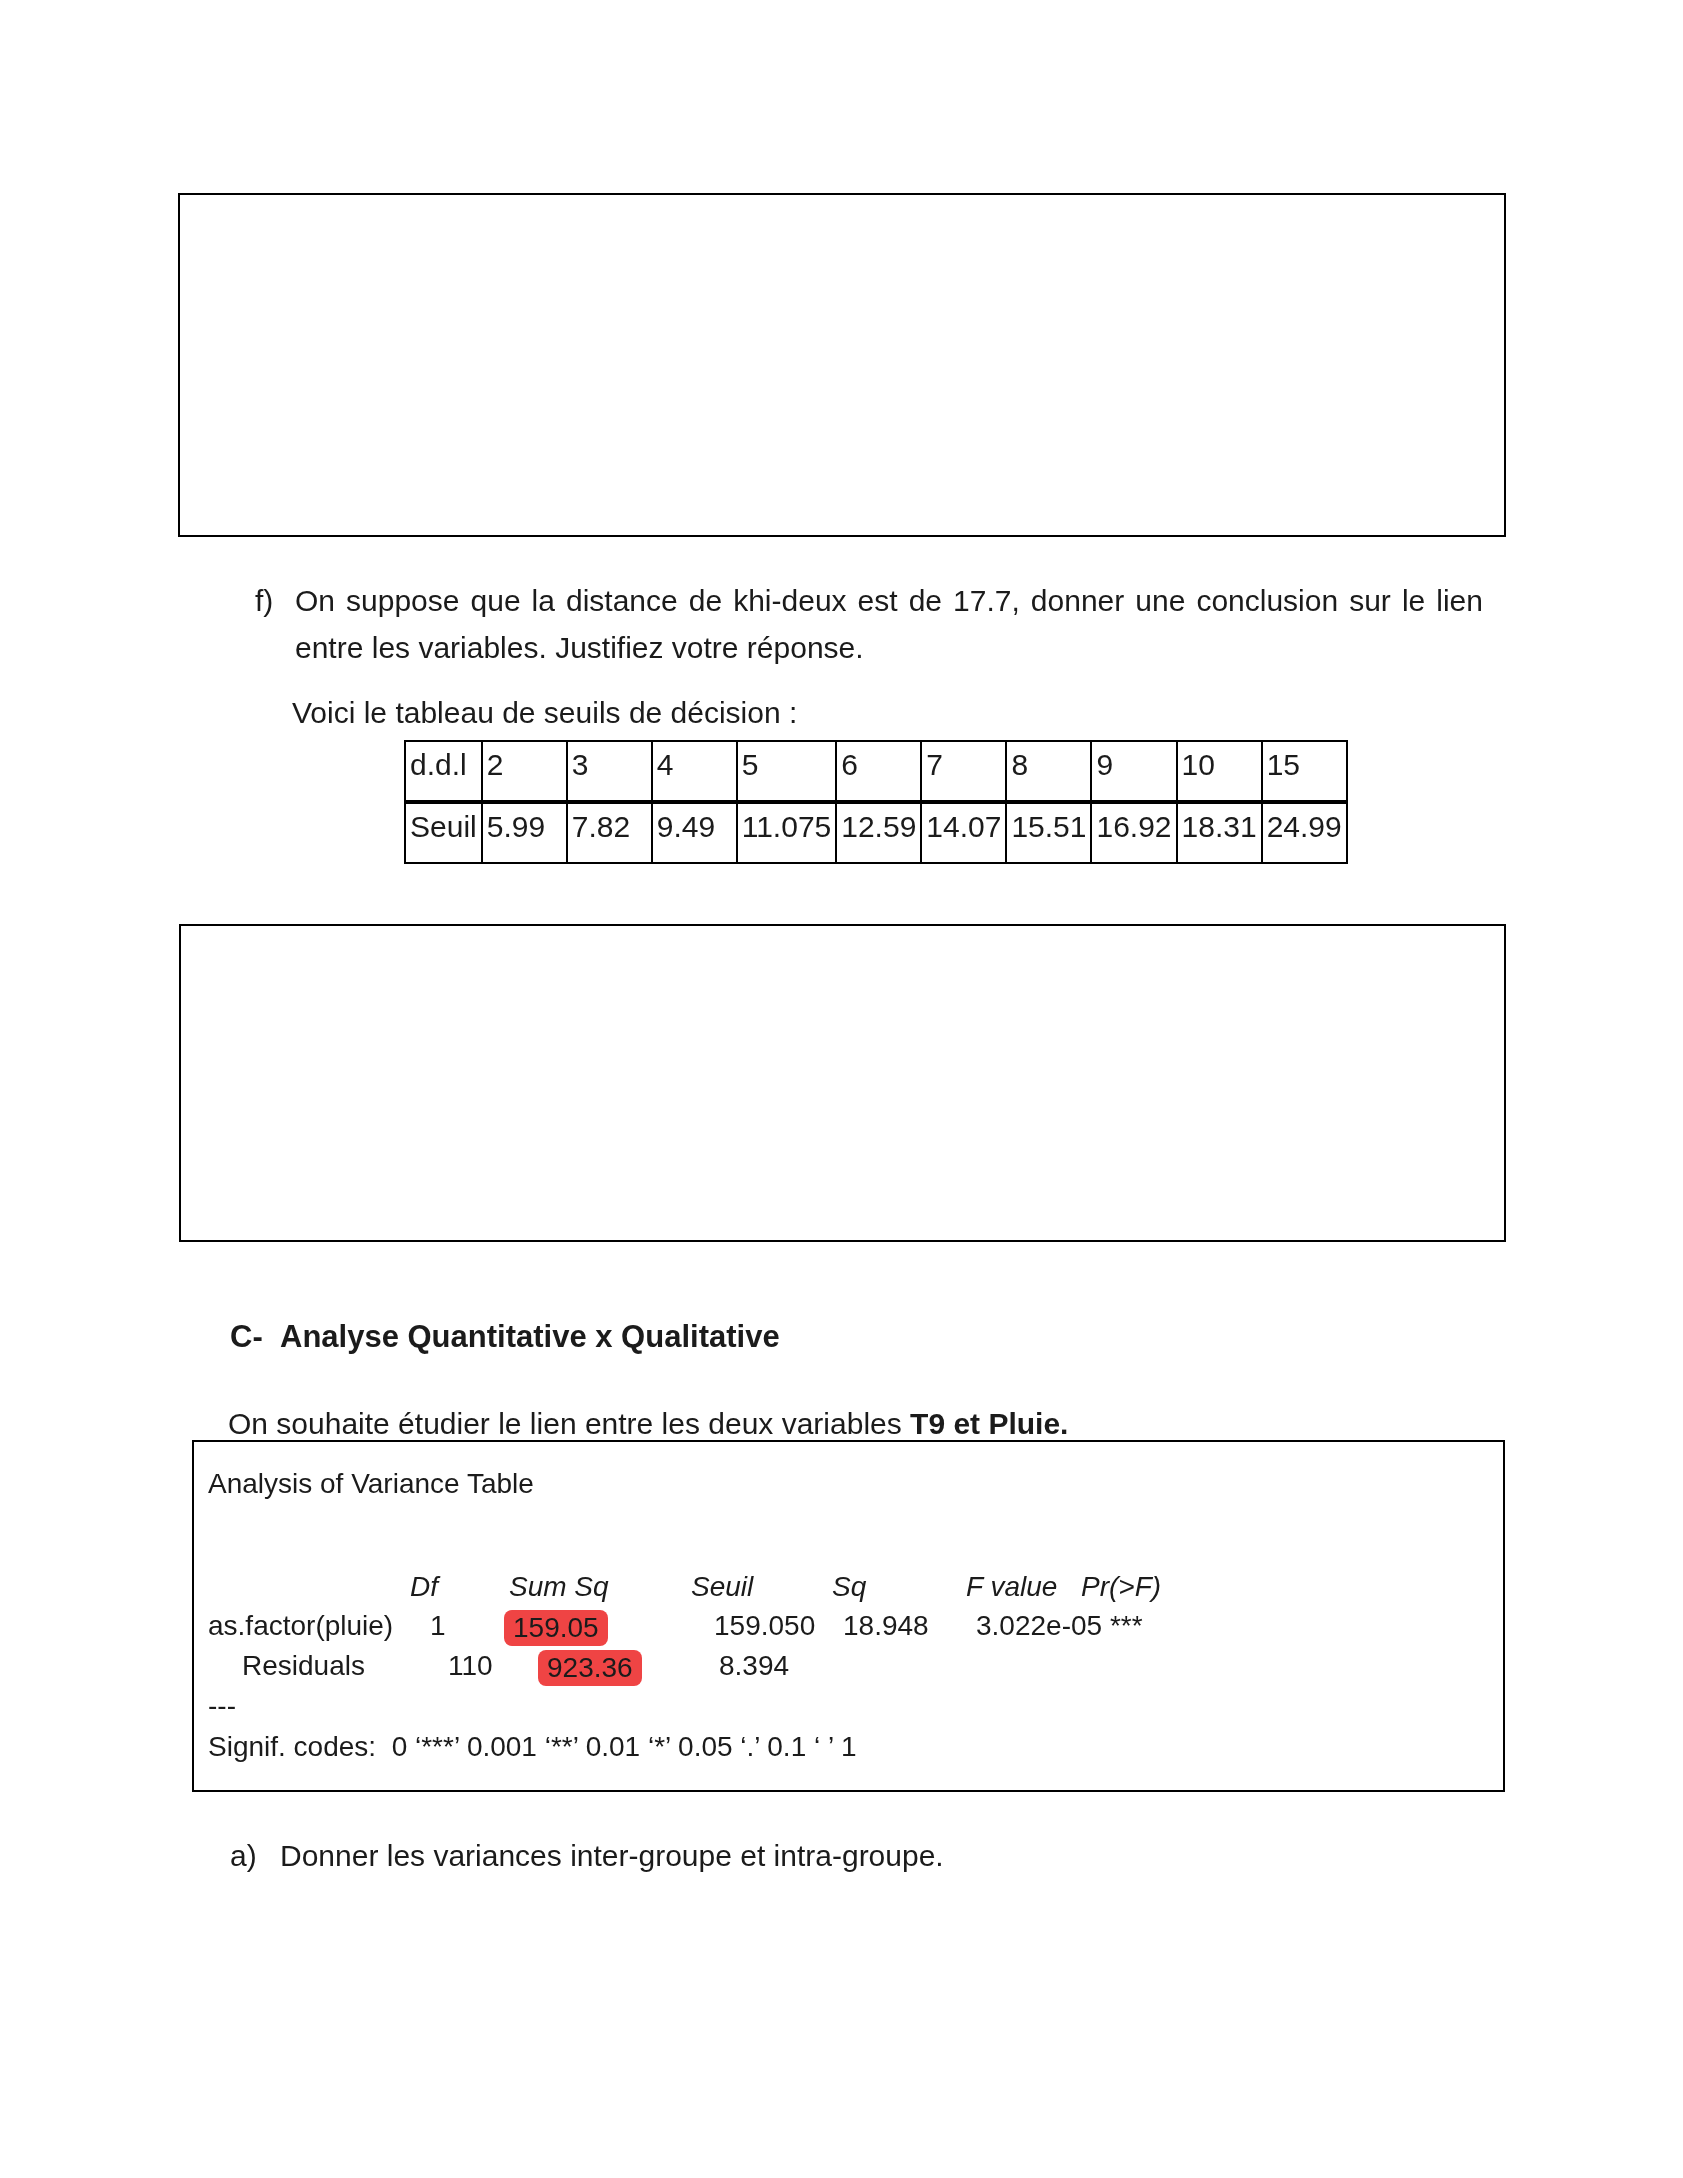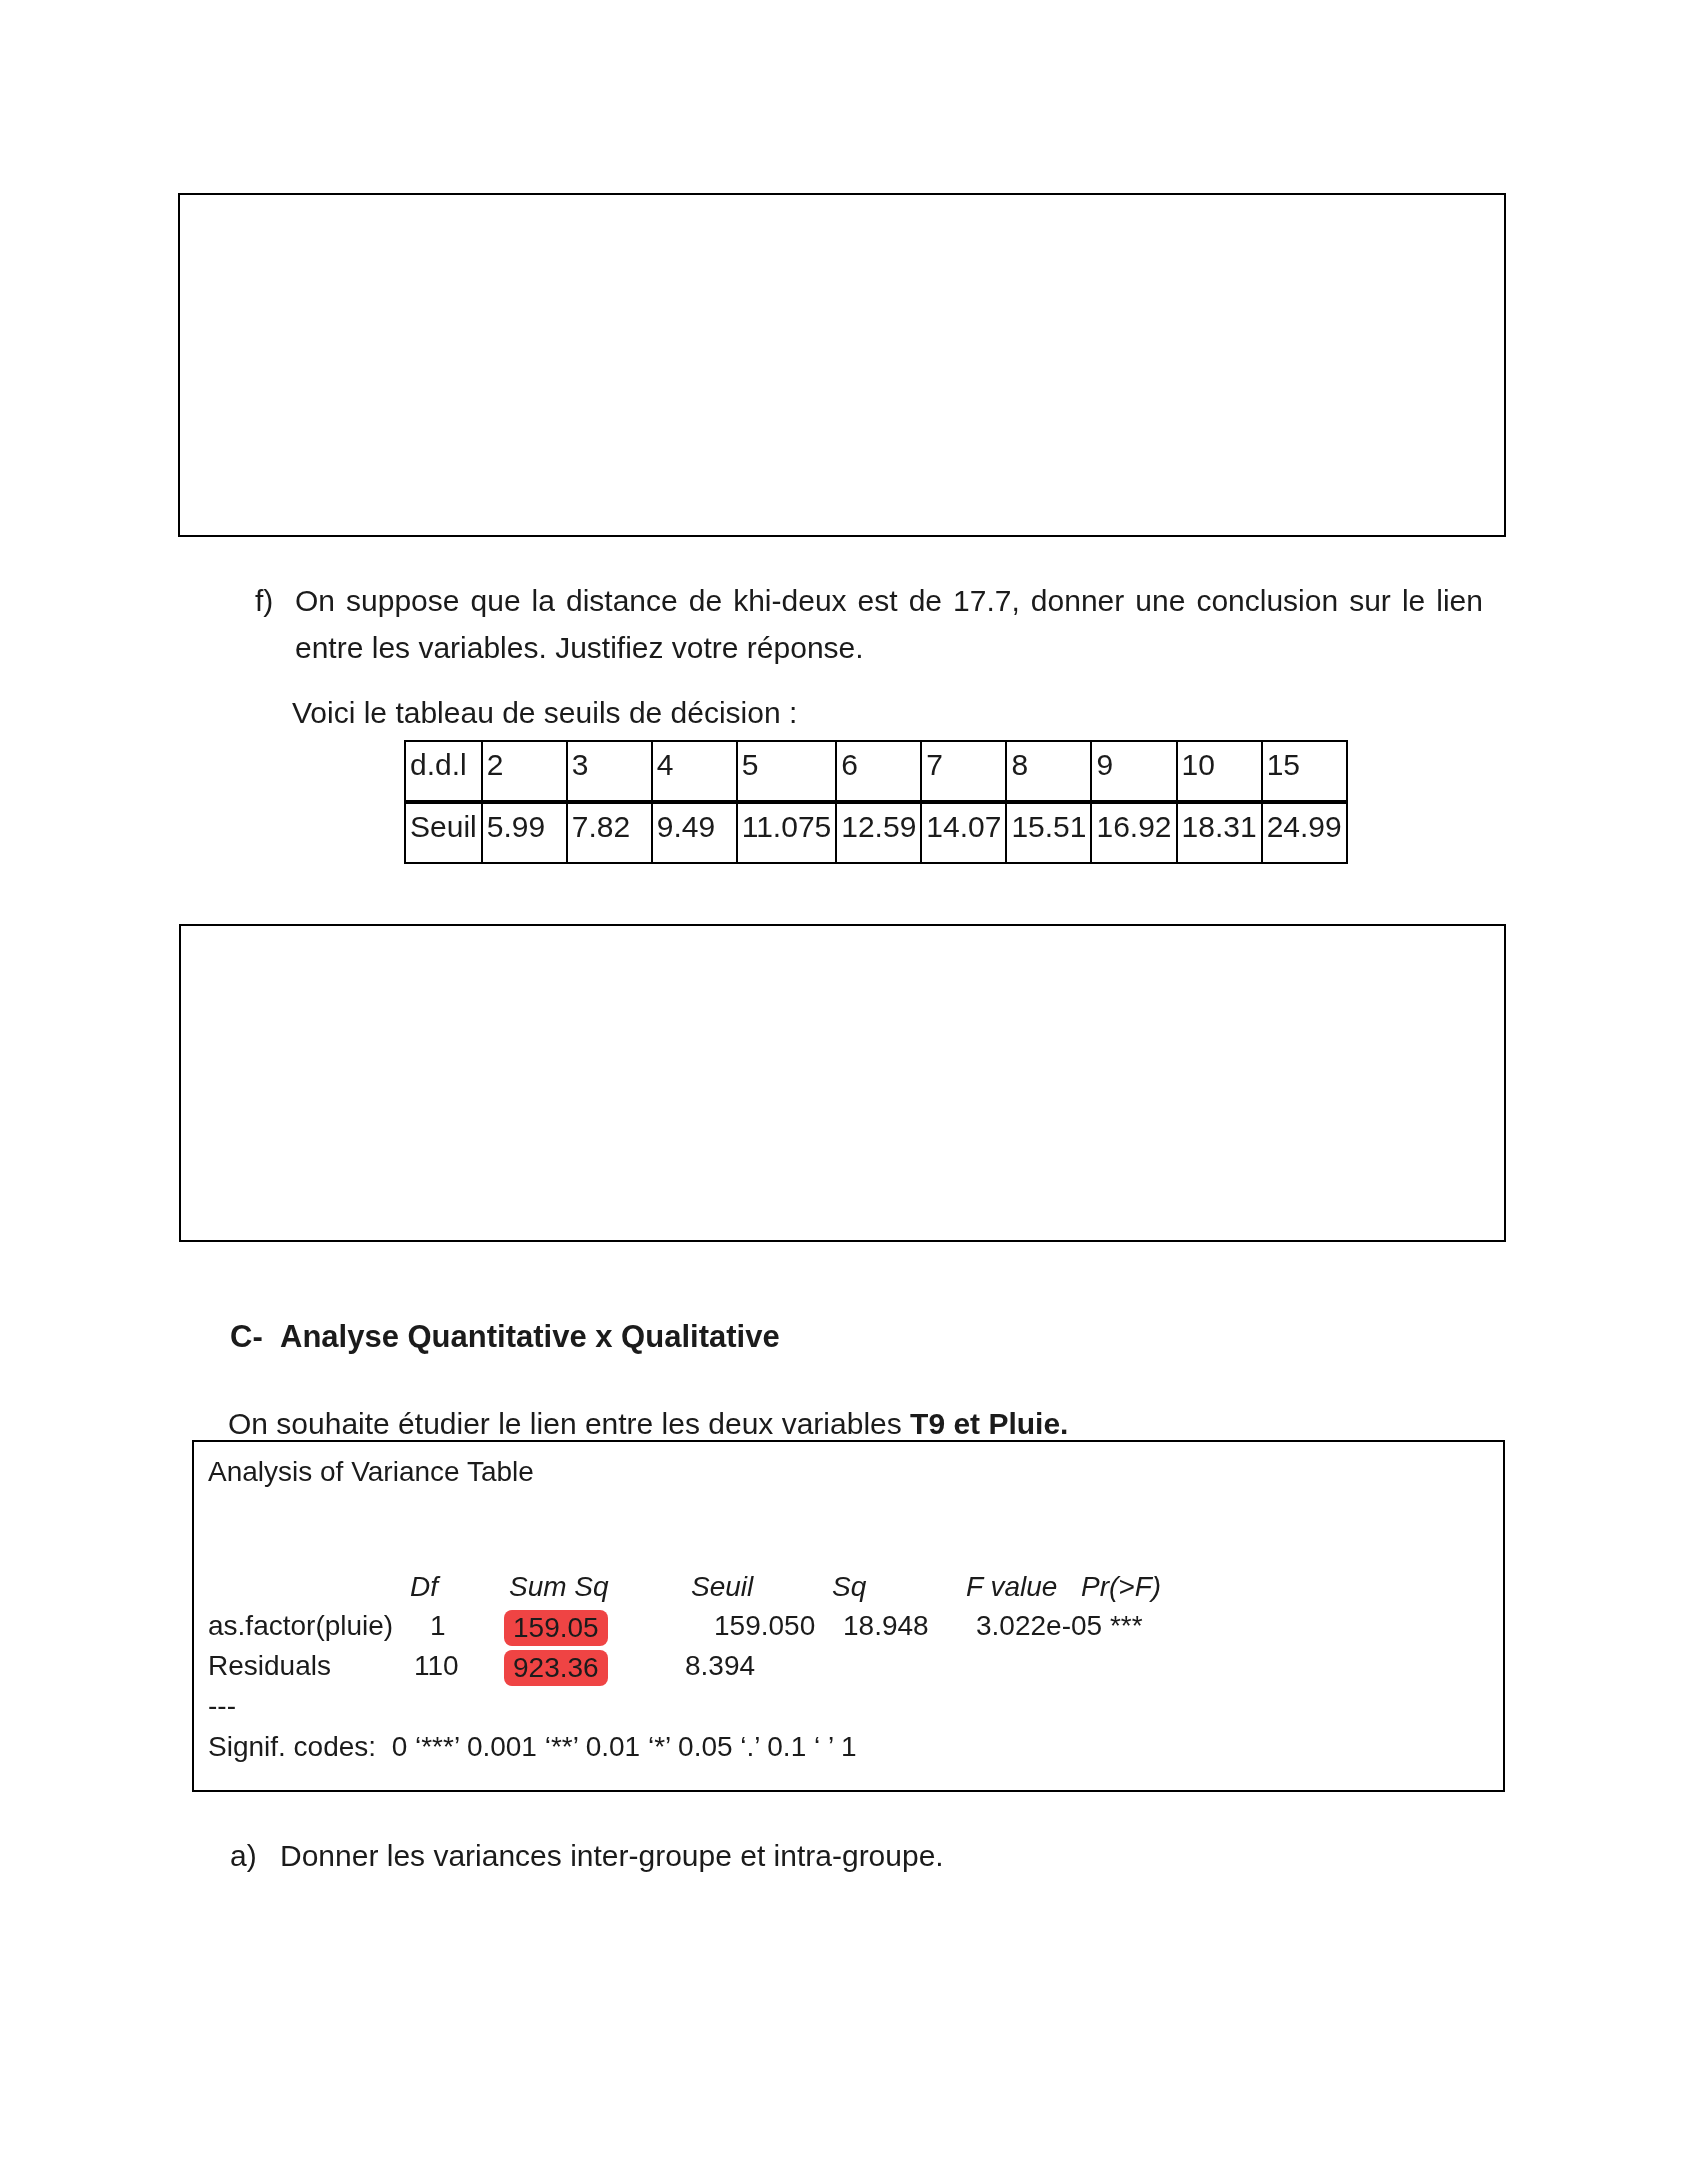--- a/index.html
+++ b/index.html
@@ -59,25 +59,25 @@
   }
   .intro-line .b{font-weight:bold;}
 
   .anova-box{
     position:absolute;left:192px;top:1440px;width:1309px;height:348px;
     border:2px solid #000;background:#fff;
     font-size:28px;
   }
   .aline{position:absolute;left:0;width:100%;height:38px;}
   .aline span{position:absolute;white-space:pre;}
-  #a-title{top:14px;}
+  #a-title{top:26px;}
   #a-resp{top:87px;}
   #a-head{top:129px;font-style:italic;}
   #a-row0{top:168px;}
-  #a-row1{top:208px;}
+  #a-row1{top:208px;margin-left:34px;}
   #a-sep{top:248px;}
   #a-sig{top:289px;}
   .hl{
     background:#ef4444;
     border-radius:8px;
     padding:2px 9px;
     margin-left:-9px;
   }
 
   .qa{

